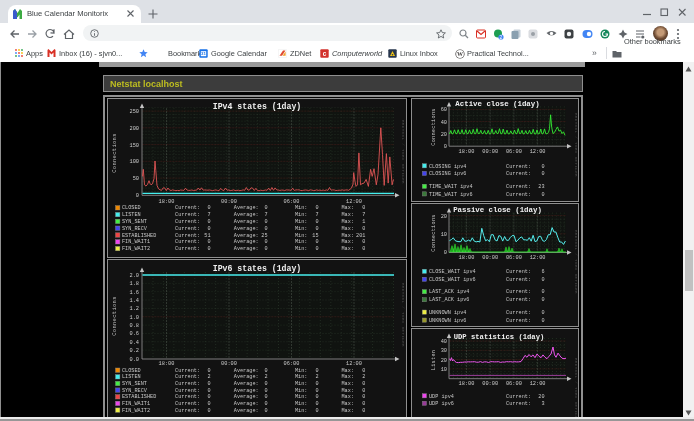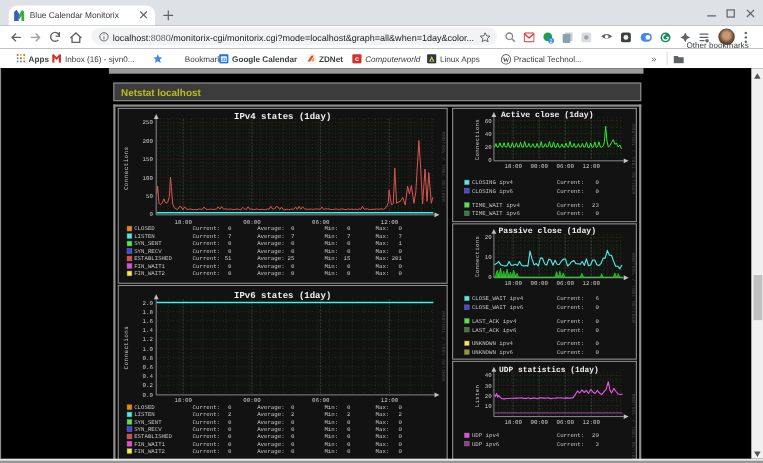--- a/index.html
+++ b/index.html
@@ -31,21 +31,20 @@
   <path d="M10 6 L2 6 M5.5 2.5 L2 6 L5.5 9.5" stroke="#5f6368" stroke-width="1.3" fill="none"></path>
   <path d="M19 6 L27 6 M23.5 2.5 L27 6 L23.5 9.5" stroke="#9aa0a6" stroke-width="1.3" fill="none"></path>
   <path d="M45 5 A 4 4 0 1 0 44 8.2 M45 1.2 L45 5 L41.5 4.8" stroke="#5f6368" stroke-width="1.2" fill="none"></path>
   <path d="M55 6.5 L60 2 L65 6.5 M56.5 5.8 L56.5 10.5 L63.5 10.5 L63.5 5.8" stroke="#5f6368" stroke-width="1.2" fill="none"></path>
 </svg>
 <div class="abs" style="left:83px;top:25px;width:369px;height:16px;background:#f1f3f4;border-radius:8px;"></div>
 <svg class="abs" style="left:90px;top:29px" width="9" height="9" viewBox="0 0 9 9">
   <circle cx="4.5" cy="4.5" r="3.8" fill="none" stroke="#5f6368" stroke-width="0.9"></circle>
   <path d="M4.5 2.2 L4.5 2.9 M4.5 4.2 L4.5 6.8" stroke="#5f6368" stroke-width="0.9"></path>
 </svg>
-<div class="abs" style="left:102.5px;top:30px;font-size:8.2px;color:#202124;white-space:nowrap;"><b style="font-weight:normal;color:#202124;">localhost</b><span style="color:#5f6368;">:8080</span><span style="color:#202124;">/monitorix-cgi/monitorix.cgi?mode=localhost&amp;graph=all&amp;when=1day&amp;color...</span></div>
 <svg class="abs" style="left:436px;top:29px" width="10" height="10" viewBox="0 0 10 10">
   <path d="M5 0.8 L6.3 3.6 L9.4 3.9 L7 6 L7.7 9 L5 7.4 L2.3 9 L3 6 L0.6 3.9 L3.7 3.6 Z" fill="none" stroke="#5f6368" stroke-width="0.9"></path>
 </svg>
 
 <svg class="abs" style="left:459px;top:29px" width="10" height="10" viewBox="0 0 10 10">
       <circle cx="4" cy="4" r="3" stroke="#80868b" stroke-width="1.2" fill="none"></circle>
       <path d="M6.3 6.3 L9 9" stroke="#80868b" stroke-width="1.3"></path>
     </svg>
 <svg class="abs" style="left:476px;top:29px" width="10" height="10" viewBox="0 0 10 10">
       <rect x="0.5" y="1" width="9" height="8" rx="1" fill="#fff" stroke="#d93025" stroke-width="1"></rect>
@@ -99,52 +98,52 @@
   <circle cx="1" cy="1" r="0.9" fill="#ea4335"></circle>
       <circle cx="4" cy="1" r="0.9" fill="#fbbc05"></circle>
       <circle cx="7" cy="1" r="0.9" fill="#34a853"></circle>
   <circle cx="1" cy="4" r="0.9" fill="#4285f4"></circle>
       <circle cx="4" cy="4" r="0.9" fill="#ea4335"></circle>
       <circle cx="7" cy="4" r="0.9" fill="#fbbc05"></circle>
   <circle cx="1" cy="7" r="0.9" fill="#34a853"></circle>
       <circle cx="4" cy="7" r="0.9" fill="#4285f4"></circle>
       <circle cx="7" cy="7" r="0.9" fill="#ea4335"></circle>
 </svg>
-<div class="abs" style="left:26px;top:49px;font-size:7.4px;color:#3c4043;font-weight:bold;">Apps</div>
+<div class="abs" style="left:26px;top:49px;font-size:7.4px;color:#3c4043;">Apps</div>
 <svg class="abs" style="left:47px;top:49px" width="9" height="8" viewBox="0 0 9 8">
       <path d="M0.5 8 L0.5 1 L1.5 0 L4.5 3 L7.5 0 L8.5 1 L8.5 8 L6.5 8 L6.5 3.5 L4.5 5.5 L2.5 3.5 L2.5 8 Z" fill="#d93025"></path>
     </svg>
 <div class="abs" style="left:59px;top:49px;font-size:7.4px;color:#3c4043;">Inbox (16) - sjvn0...</div>
 <svg class="abs" style="left:139px;top:49px" width="9" height="9" viewBox="0 0 9 9">
       <path d="M4.5 0.3 L5.7 3 L8.7 3.3 L6.4 5.2 L7.1 8.2 L4.5 6.6 L1.9 8.2 L2.6 5.2 L0.3 3.3 L3.3 3 Z" fill="#4285f4"></path>
     </svg>
 <div class="abs" style="left:151px;top:49px;font-size:7.4px;color:#3c4043;margin-left:17px;">Bookmarks</div>
 <svg class="abs" style="left:199px;top:49px" width="9" height="9" viewBox="0 0 9 9">
       <rect x="0.3" y="0.3" width="8.4" height="8.4" rx="1" fill="#1a73e8"></rect>
       <rect x="1.8" y="2.2" width="5.4" height="5" fill="#fff"></rect>
       <text x="4.5" y="6.4" font-size="4.4" fill="#1a73e8" text-anchor="middle" font-weight="bold">31</text>
     </svg>
-<div class="abs" style="left:211px;top:49px;font-size:7.4px;color:#3c4043;font-weight:bold;">Google Calendar</div>
+<div class="abs" style="left:211px;top:49px;font-size:7.4px;color:#3c4043;">Google Calendar</div>
 <svg class="abs" style="left:278px;top:49px" width="9" height="9" viewBox="0 0 9 9">
       <rect x="0.3" y="0.3" width="8.4" height="8.4" rx="1.2" fill="#fff" stroke="#e0e0e0" stroke-width="0.4"></rect>
       <path d="M1.5 6.8 L5 1.5 L7.5 1.5 L4 6.8 Z" fill="#e04a2f"></path>
       <path d="M4.6 6.8 L7.6 2.6 L7.6 6.8 Z" fill="#f0a12c"></path>
     </svg>
-<div class="abs" style="left:290px;top:49px;font-size:7.4px;color:#3c4043;font-weight:bold;">ZDNet</div>
+<div class="abs" style="left:290px;top:49px;font-size:7.4px;color:#3c4043;">ZDNet</div>
 <svg class="abs" style="left:320px;top:49px" width="9" height="9" viewBox="0 0 9 9">
       <rect x="0.3" y="0.3" width="8.4" height="8.4" rx="1" fill="#d2322d"></rect>
       <text x="4.5" y="6.8" font-size="6.5" fill="#fff" text-anchor="middle" font-weight="bold">c</text>
     </svg>
 <div class="abs" style="left:332px;top:49px;font-size:7.4px;color:#3c4043;font-style:italic;">Computerworld</div>
 <svg class="abs" style="left:388px;top:49px" width="9" height="9" viewBox="0 0 9 9">
       <rect x="0.3" y="0.3" width="8.4" height="8.4" rx="1" fill="#27364d"></rect>
       <path d="M2 7 L4.5 2 L7 7 Z" fill="#f3c614"></path>
       <circle cx="4.5" cy="5.7" r="0.8" fill="#27364d"></circle>
     </svg>
-<div class="abs" style="left:400px;top:49px;font-size:7.4px;color:#3c4043;">Linux Apps</div>
+<div class="abs" style="left:400px;top:49px;font-size:7.4px;color:#3c4043;">Linux Inbox</div>
 <svg class="abs" style="left:455px;top:48.5px" width="10" height="10" viewBox="0 0 10 10">
       <circle cx="5" cy="5" r="4.6" fill="#464342"></circle>
       <circle cx="5" cy="5" r="3.9" fill="#fff"></circle>
       <text x="5" y="7.3" font-size="6" fill="#464342" text-anchor="middle" font-family="Liberation Serif, serif" font-weight="bold">W</text>
     </svg>
 <div class="abs" style="left:467px;top:49px;font-size:7.4px;color:#3c4043;">Practical Technol...</div>
 <div class="abs" style="left:592px;top:48px;font-size:8.5px;color:#5f6368;">»</div>
 <div class="abs" style="left:606px;top:47px;width:1px;height:12px;background:#dadce0;"></div>
 <svg class="abs" style="left:612px;top:49.5px" width="10" height="8" viewBox="0 0 10 8">
       <path d="M0.5 1 L4 1 L5 2 L9.5 2 L9.5 7.5 L0.5 7.5 Z" fill="#5f6368"></path>

